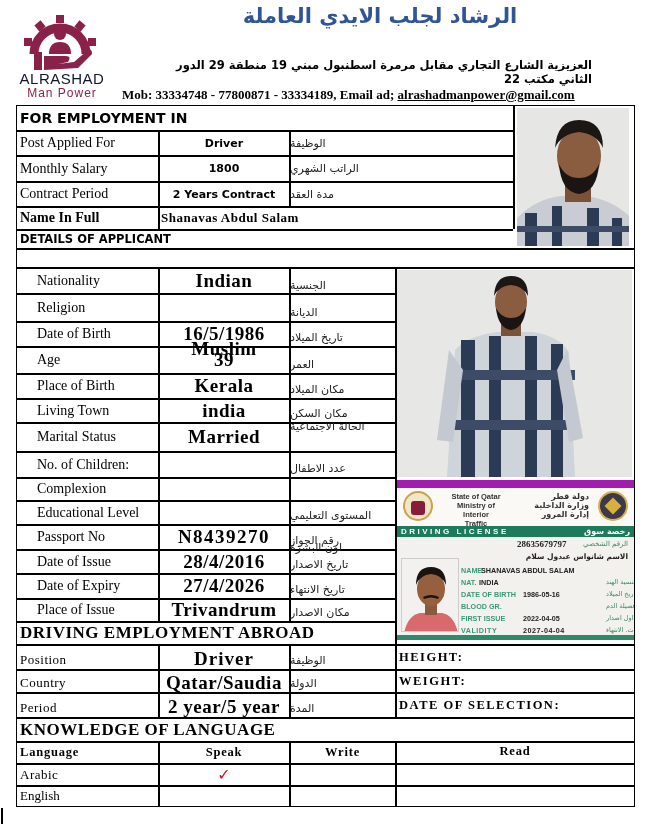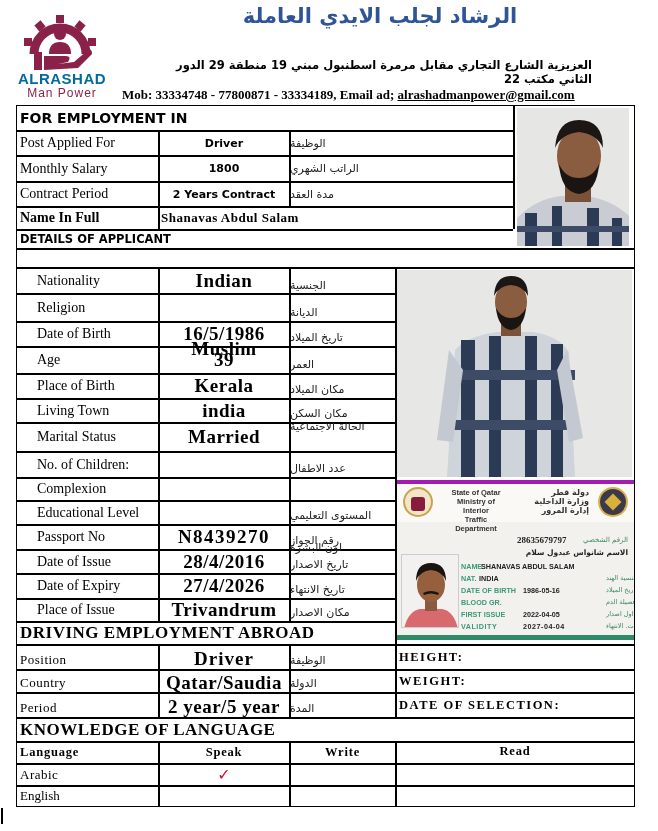--- a/index.html
+++ b/index.html
@@ -2,21 +2,21 @@
 <html><head>
 <meta charset="utf-8">
 <style>
   * { box-sizing: border-box; margin: 0; padding: 0; }
   html, body { width: 658px; height: 831px; background: #ffffff; overflow: hidden; }
   body { position: relative; font-family: "Liberation Serif", serif; color: #000; }
   .abs { position: absolute; }
 
   
   .logo { left: 12px; top: 12px; width: 96px; height: 88px; }
-  .logo-name { left: 10px; top: 70px; width: 104px; text-align: center; font-family: "Liberation Sans", sans-serif; font-weight: bold; font-size: 15px; color: #0369a1; letter-spacing: 0.5px; }
+  .logo-name { left: 10px; top: 70px; width: 104px; text-align: center; font-family: "Liberation Sans", sans-serif; font-weight: normal; font-size: 15px; color: #0f172a; letter-spacing: 0.5px; }
   .logo-sub { left: 10px; top: 86px; width: 104px; text-align: center; font-family: "Liberation Sans", sans-serif; font-size: 12px; color: #8a2148; letter-spacing: 1px; }
   .title-ar { left: 170px; top: 4px; width: 420px; text-align: center; font-family: "DejaVu Sans", sans-serif; font-weight: bold; font-size: 21px; color: #2f5597; direction: rtl; }
   .addr-ar { left: 140px; top: 58px; width: 452px; text-align: right; font-family: "DejaVu Sans", sans-serif; font-weight: bold; font-size: 11.5px; direction: rtl; }
   .contact { left: 122px; top: 87px; width: 520px; font-weight: bold; font-size: 13px; white-space: nowrap; }
   .contact .email { text-decoration: underline; }
 
   
   .frame { left: 16px; top: 105px; width: 619px; height: 702px; border: 1.5px solid #000; }
   .hline { position: absolute; height: 1.5px; background: #000; }
   .vline { position: absolute; width: 1.5px; background: #000; }
@@ -31,21 +31,21 @@
   .sec-serif { font-weight: bold; font-size: 17px; padding-left: 3px; letter-spacing: 0.5px; }
   .side-lbl { font-weight: bold; font-size: 12.5px; padding-left: 3px; letter-spacing: 1.5px; }
   .lang-h { font-weight: bold; font-size: 12.5px; letter-spacing: 0.8px; }
   .check { color: #d0102a; font-size: 16px; justify-content: center; }
 
   
   .photo { position: absolute; background: #e8e8e6; overflow: hidden; }
   .photo svg { display: block; width: 100%; height: 100%; }
 
   
-  .license { left: 397px; top: 480px; width: 237px; height: 160px; background: #f3f1ed; border-top: 4px solid #a21caf; overflow: hidden; font-family: "Liberation Sans", sans-serif; }
+  .license { left: 397px; top: 480px; width: 237px; height: 160px; background: #f3f1ed; border-top: 8px solid #a21caf; overflow: hidden; font-family: "Liberation Sans", sans-serif; }
   .lic-head { position: absolute; left: 0; top: 0; width: 100%; height: 38px; background: #fbf9f6; }
   .lic-state { position: absolute; left: 48px; top: 4px; font-size: 7.5px; font-weight: bold; color: #333; line-height: 9px; text-align: center; width: 62px; }
   .lic-ar { position: absolute; right: 45px; top: 4px; font-size: 8px; font-weight: bold; color: #333; line-height: 9px; direction: rtl; text-align: right; font-family: "DejaVu Sans", sans-serif; }
   .lic-seal-l { position: absolute; left: 6px; top: 3px; width: 30px; height: 30px; border-radius: 50%; background: #f2e6c8; border: 2px solid #c9a24b; }
   .lic-seal-l::after { content: ""; position: absolute; left: 6px; top: 8px; width: 14px; height: 14px; background: #8a1c3b; border-radius: 3px; }
   .lic-seal-r { position: absolute; right: 6px; top: 3px; width: 30px; height: 30px; border-radius: 50%; background: #3c3a4a; border: 2px solid #d6b04c; }
   .lic-seal-r::after { content: ""; position: absolute; left: 7px; top: 7px; width: 12px; height: 12px; background: #d8b13d; transform: rotate(45deg); }
   .lic-band { position: absolute; left: 0; top: 38px; width: 100%; height: 11px; background: #1d7a5c; color: #fff; font-size: 8px; font-weight: bold; letter-spacing: 2.5px; padding-left: 4px; line-height: 11px; }
   .lic-band-ar { position: absolute; right: 4px; top: 0; letter-spacing: 0; font-family: "DejaVu Sans", sans-serif; font-size: 8px; direction: rtl; }
   .lic-num { position: absolute; left: 120px; top: 51px; font-family: "Liberation Serif", serif; font-weight: bold; font-size: 9px; color: #222; }
@@ -248,20 +248,21 @@
       <div>Ministry of Interior</div>
       <div>Traffic Department</div>
     </div>
     <div class="lic-ar">
       <div>دولة قطر</div>
       <div>وزارة الداخلية</div>
       <div>إدارة المرور</div>
     </div>
     <div class="lic-seal-r"></div>
   </div>
+  <div class="lic-band"><span>DRIVING LICENSE</span><span class="lic-band-ar">رخصة سوق</span></div>
   <div class="lic-num">28635679797</div>
   <div class="lic-numlbl">الرقم الشخصي</div>
   <div class="lic-arname">الاسم شانواس عبدول سلام</div>
   <div class="lic-photo">
     <svg viewBox="0 0 58 74" width="58" height="74" preserveAspectRatio="none">
       <rect width="58" height="74" fill="#f2f1ef"></rect>
       <path d="M2 74 Q6 56 18 54 L40 54 Q52 56 56 74 Z" fill="#d86a6e"></path>
       <rect x="23" y="42" width="12" height="14" fill="#8a5a3e"></rect>
       <ellipse cx="29" cy="30" rx="14" ry="17" fill="#96603f"></ellipse>
       <path d="M14 26 Q14 8 29 8 Q44 8 44 26 Q40 16 29 15 Q18 16 14 26 Z" fill="#1a1411"></path>

